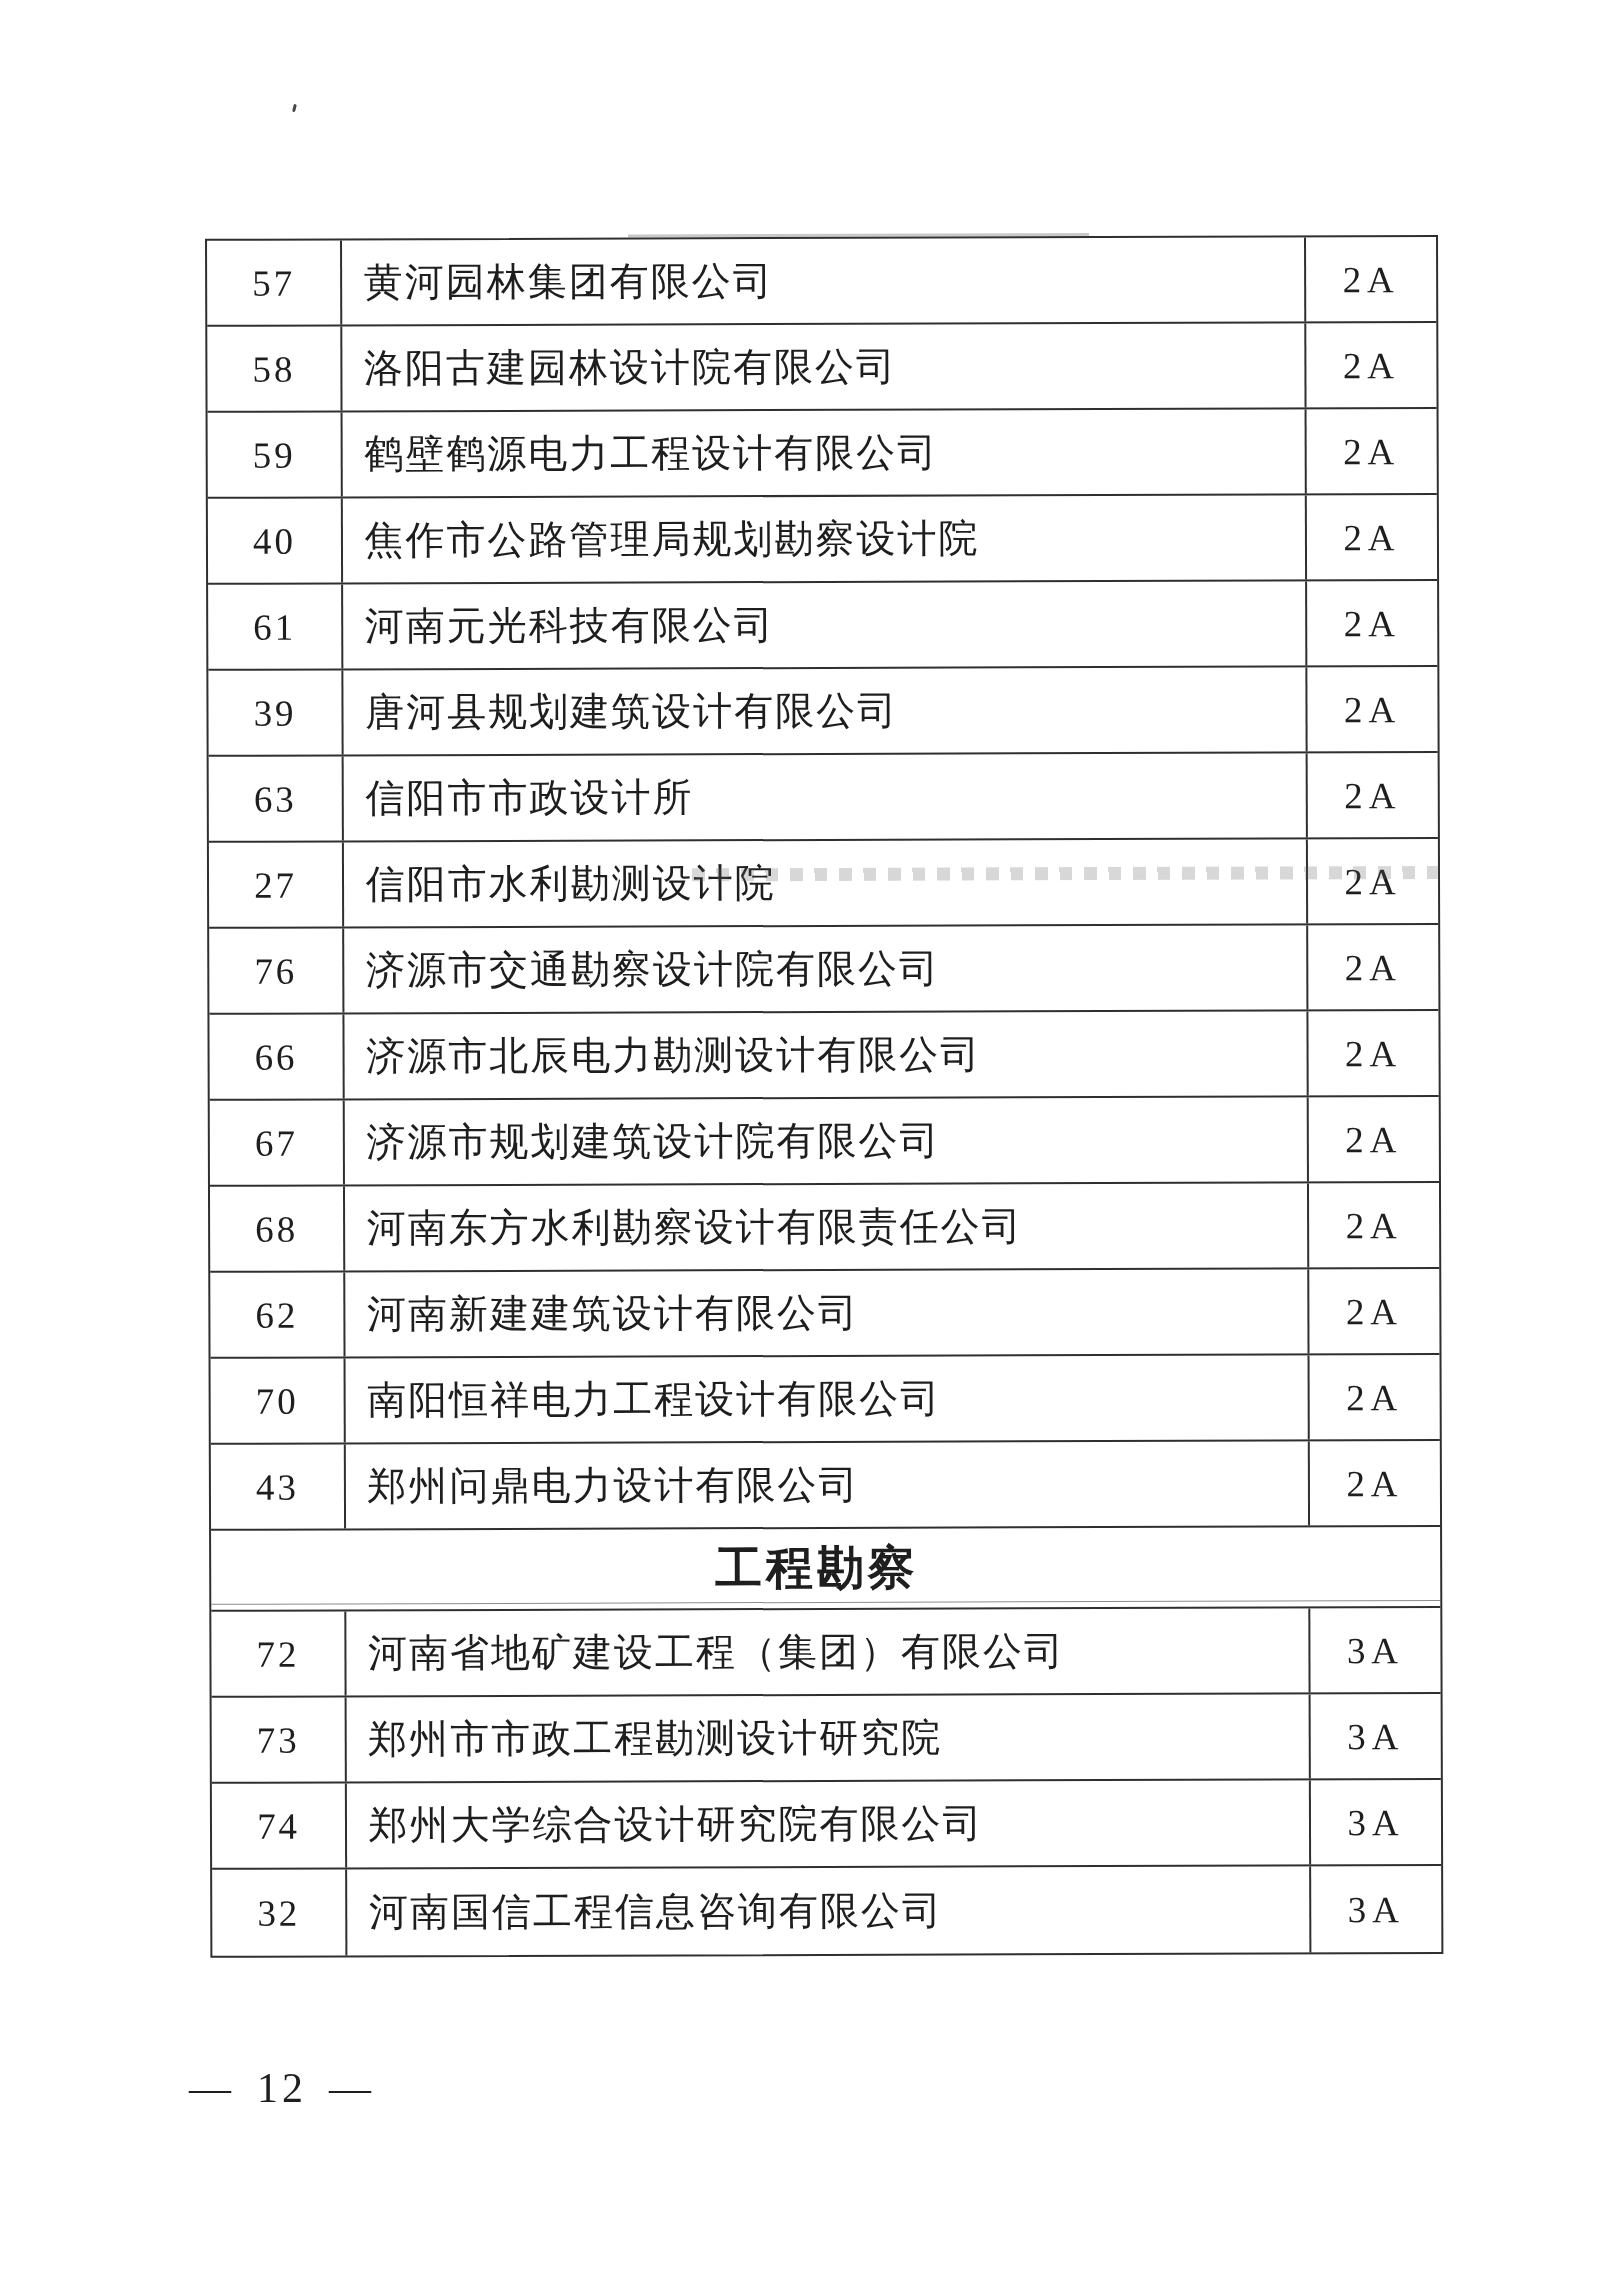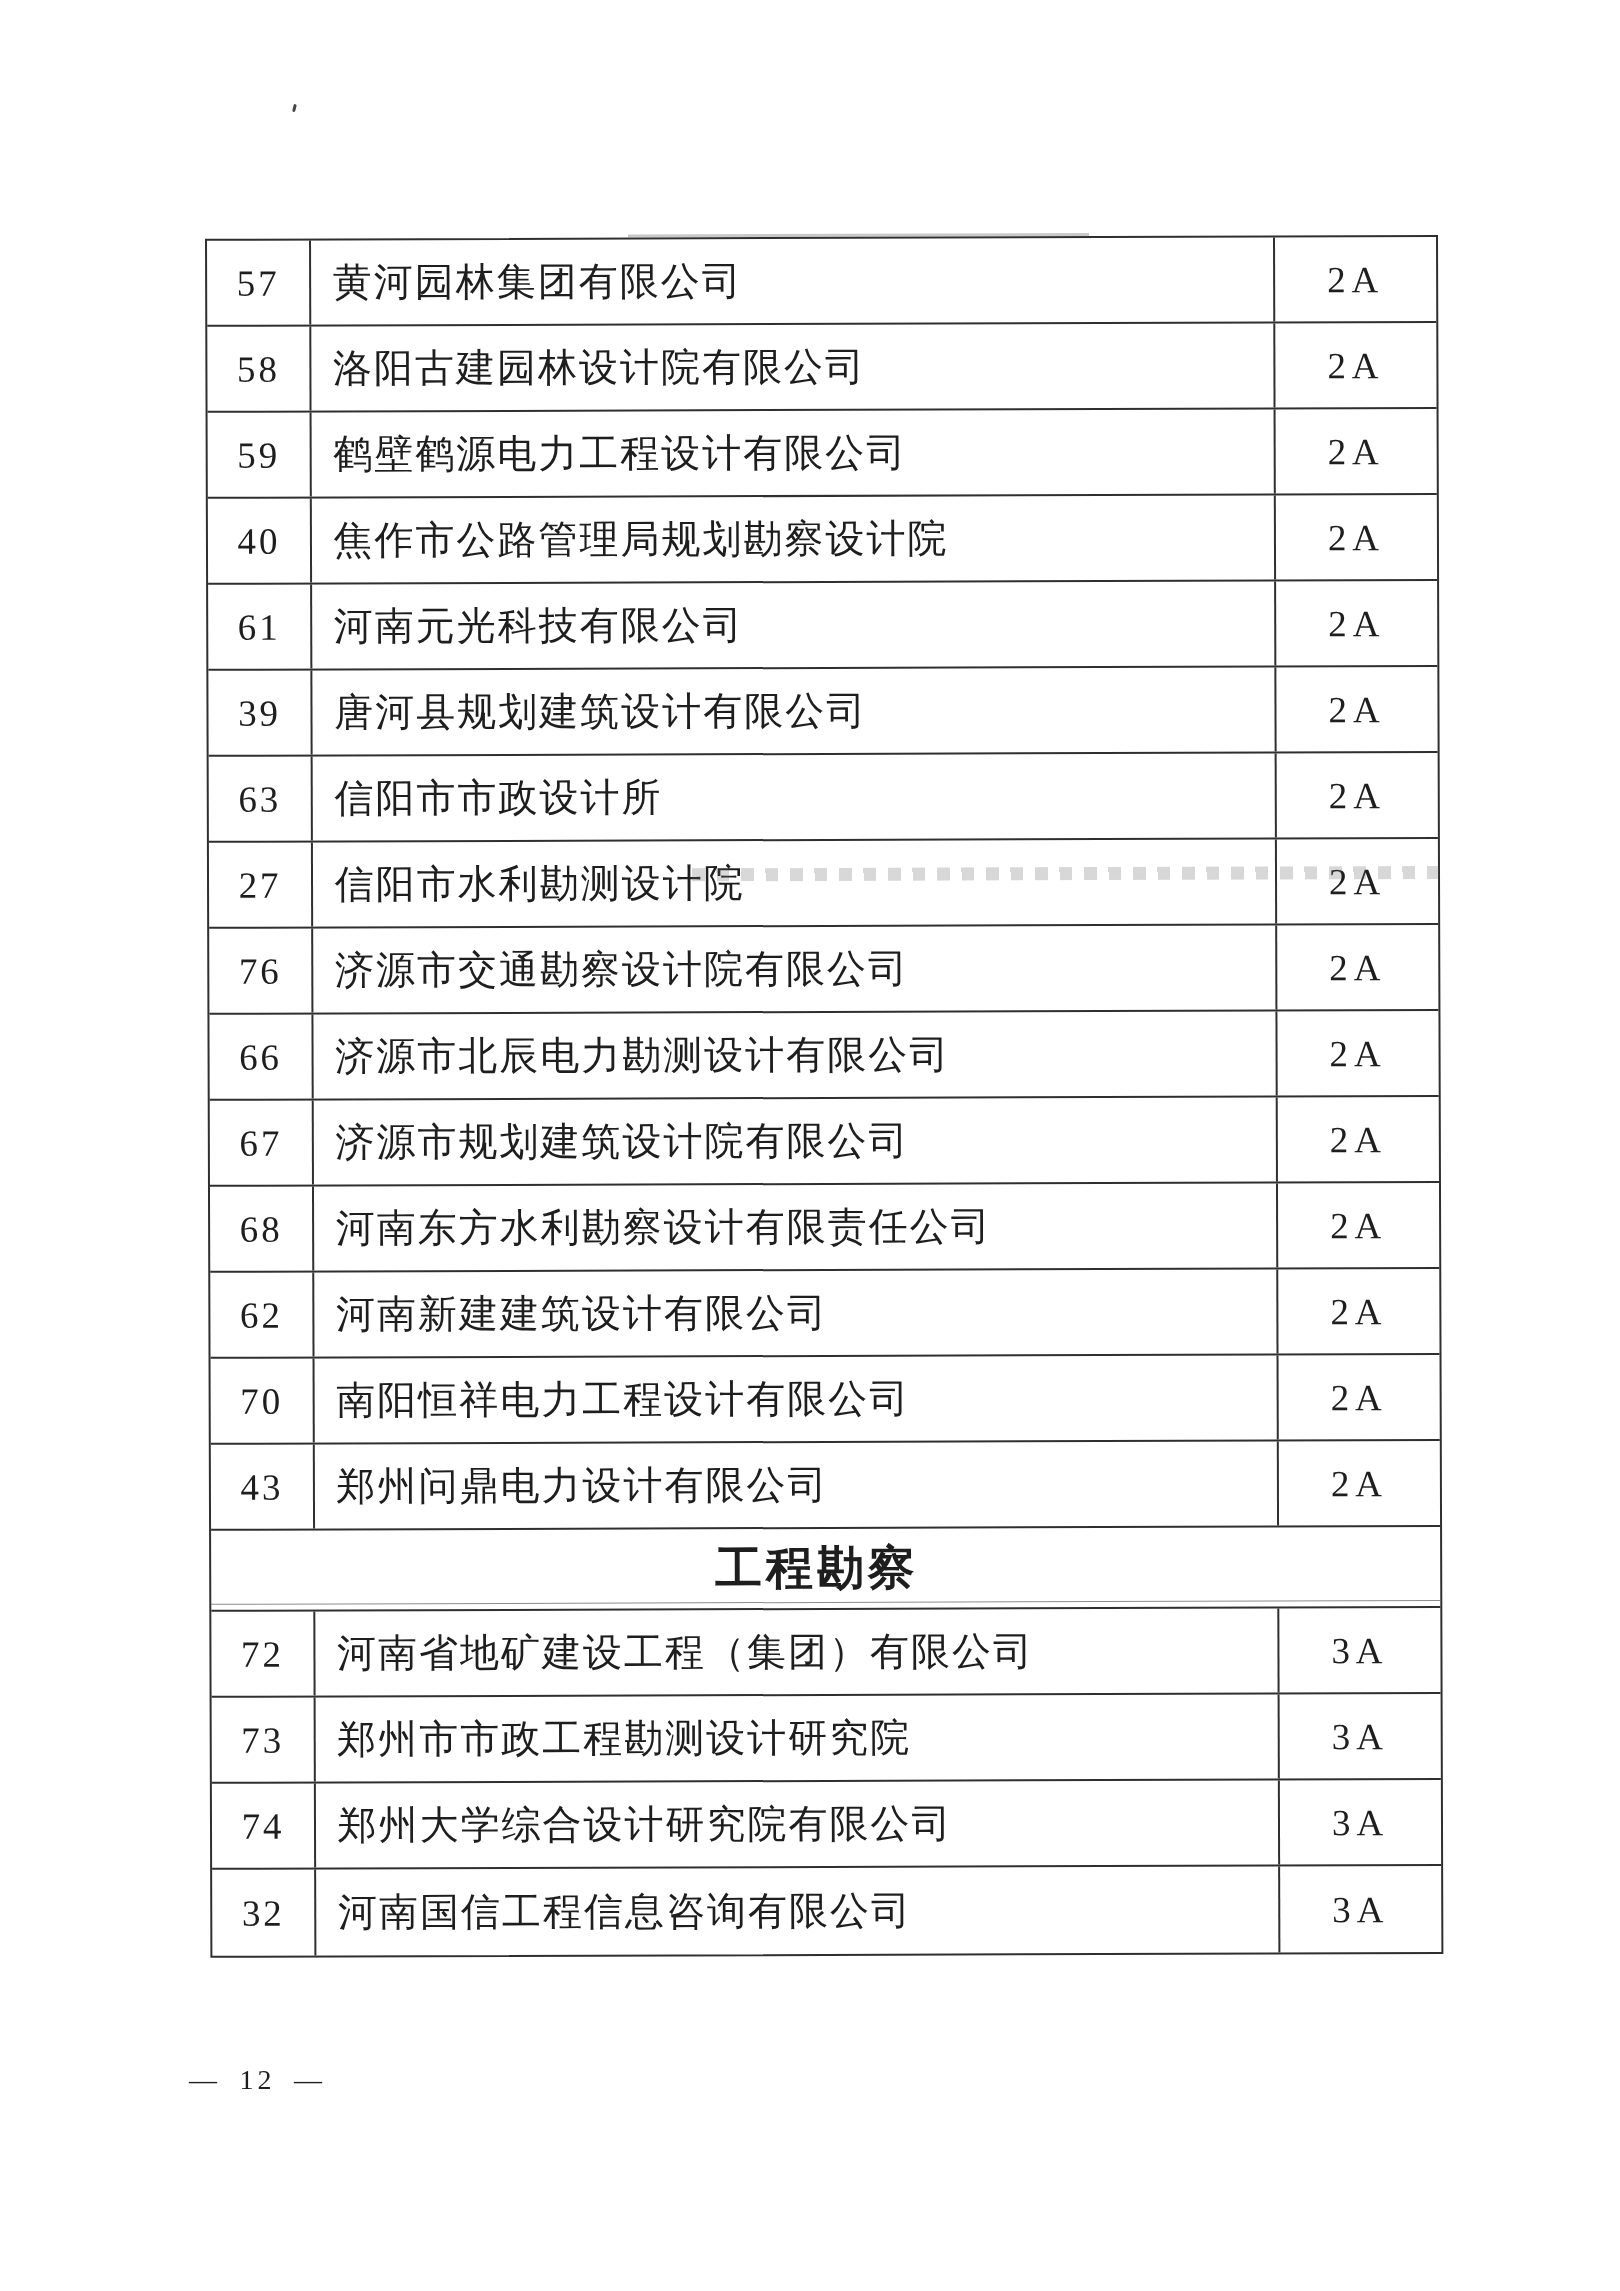--- a/index.html
+++ b/index.html
@@ -10,21 +10,21 @@
   .table{
     position:absolute; left:205px; top:235px; width:1233px;
     border:2px solid #2f2f2f; box-sizing:border-box;
     transform:rotate(-0.18deg); transform-origin:top right;
     background:#ffffff;
   }
   .row{display:flex; height:86px; border-bottom:2px solid #2f2f2f; box-sizing:border-box;}
   .row.last{border-bottom:none;}
   .cell{display:flex; align-items:center; box-sizing:border-box; white-space:nowrap; overflow:hidden;}
   .cell-num{
-    width:104px; justify-content:center; border-right:2px solid #2f2f2f;
+    width:135px; justify-content:center; border-right:2px solid #2f2f2f;
     font-size:37px; letter-spacing:2.9px;
   }
   .cell-name{
     width:964px; border-right:2px solid #2f2f2f; padding-left:21.6px;
     font-size:39px; letter-spacing:2px;
   }
   .cell-grade{flex:1; justify-content:center; font-size:37px; letter-spacing:5.9px;}
   .section-row{display:flex; height:81px; border-bottom:2px solid #2f2f2f; box-sizing:border-box;}
   .section-cell{
     flex:1; display:flex; align-items:center; justify-content:center;
@@ -38,21 +38,21 @@
     background:repeating-linear-gradient(90deg, rgba(95,95,95,.55) 0 12.7px, rgba(0,0,0,0) 12.7px 24.5px);
     opacity:.45;
   }
   .top-fuzz{position:absolute; left:421px; top:-4.9px; width:461px; height:2.9px; background:rgba(120,120,120,.4);}
   .speck{position:absolute; background:#5a5a5a; border-radius:50%;}
   .speck.s1{left:293px; top:104px; width:2.9px; height:7.8px; border-radius:2px; transform:rotate(14deg); background:#464646;}
   .speck.s2{left:974px; top:564px; width:4.9px; height:3.9px; background:#7a7a7a;}
   .speck.s3{left:779px; top:615px; width:3.9px; height:2.9px; background:#8a8a8a;}
   .page-number{
     position:absolute; left:189px; top:2064px;
-    font-size:28px; letter-spacing:3.9px; color:#1e1e1e; word-spacing:7.8px;
+    font-size:42px; letter-spacing:3.9px; color:#1e1e1e; word-spacing:7.8px;
   }
 </style>
 </head>
 <body>
 
 <div id="page">
 
   <span class="speck s1"></span>
   <span class="speck s2"></span>
   <span class="speck s3"></span>

